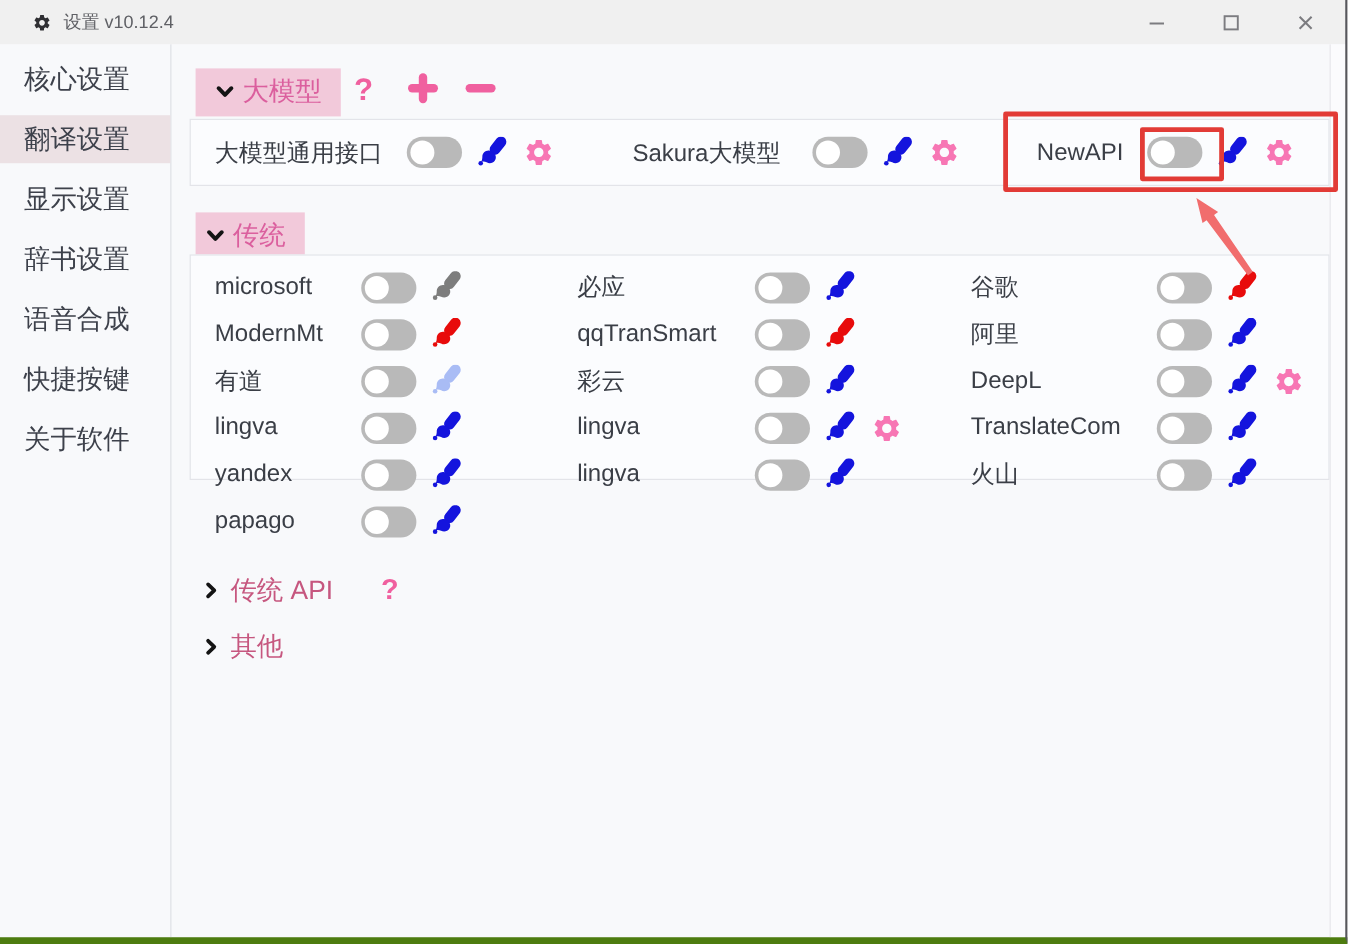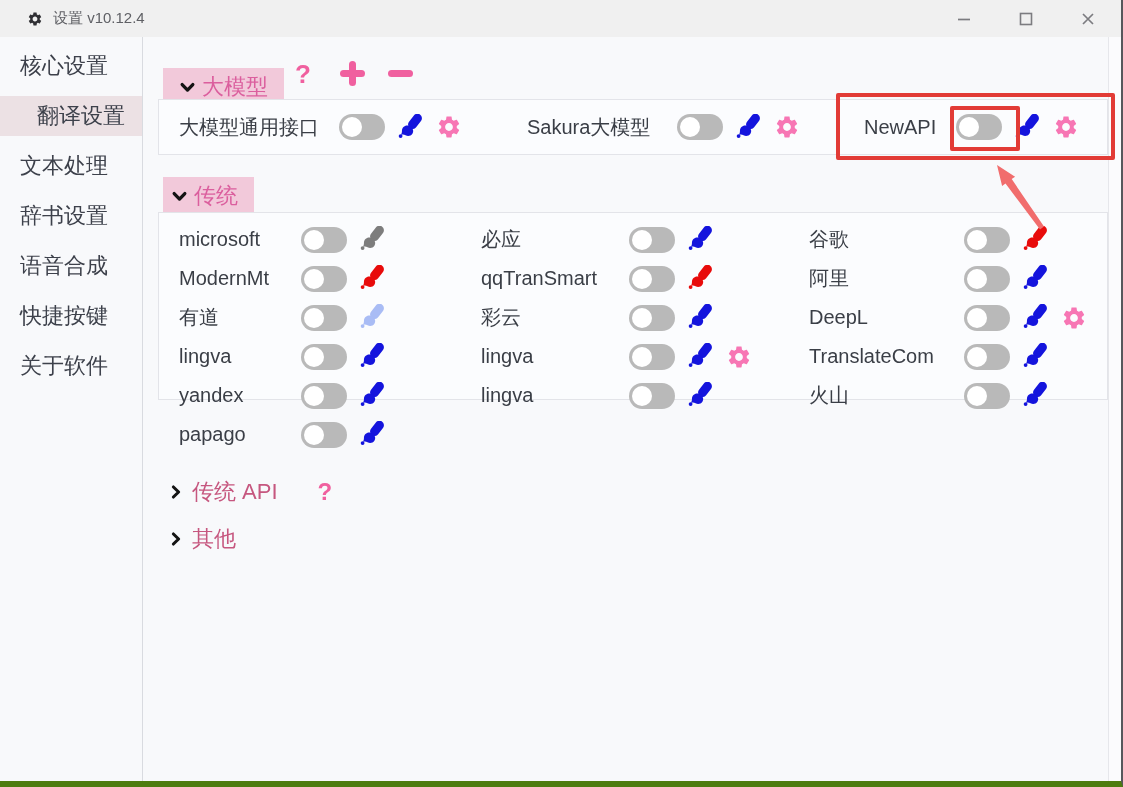--- a/index.html
+++ b/index.html
@@ -11,21 +11,21 @@
               display:flex; align-items:center; }
   .tb-gear { margin-left:27px; display:flex; }
   .tb-title { margin-left:10px; font-size:15px; color:#5f6065; }
   .tb-controls { position:absolute; right:18px; top:0; height:37px; display:flex; align-items:center; gap:32px; }
   .tb-btn { width:30px; height:30px; display:flex; align-items:center; justify-content:center; cursor:default; }
   
   .sidebar { position:absolute; left:0; top:37px; width:143px; bottom:0; background:#f8f9fb;
              border-right:1px solid #d9dbe0; padding-top:9px; }
   .side-item { height:40px; line-height:40px; padding-left:20px; margin-bottom:10px;
                font-size:22px; color:#3d414b; cursor:default; white-space:nowrap; }
-  .side-item.selected { background:#ece1e4;text-align:center; }
+  .side-item.selected { background:#ece1e4; }
   .main { position:absolute; left:143px; top:37px; right:0; bottom:0; background:#f8f9fb; }
   .scroll-gutter { position:absolute; right:0; top:0; bottom:0; width:13px; background:#fbfbfd;
                    border-left:1px solid #e6e7eb; }
   
   .sec-header { position:absolute; display:inline-flex; align-items:center; gap:6px;
                 background:var(--header-bg,#f2c9da); color:var(--header-text,#db5f9e);
                 font-size:22px; padding:4px 16px 6px 8px; cursor:default; white-space:nowrap; }
   .chev { display:flex; }
   .help-q { position:absolute; font-size:26px; font-weight:800; color:var(--accent-pink,#f0609f); cursor:default; }
   .plus-ic { position:absolute; width:25px; height:25px; }
@@ -84,31 +84,31 @@
         <svg width="16" height="16">
             <path d="M3 3 L13 13 M13 3 L3 13" stroke="#7c7c80" stroke-width="1.7" fill="none"></path>
           </svg>
       </span>
     </div>
   </div>
 
   <div class="sidebar">
       <div class="side-item">核心设置</div>
       <div class="side-item selected">翻译设置</div>
-      <div class="side-item">文本处理</div>
+      <div class="side-item">显示设置</div>
       <div class="side-item">辞书设置</div>
       <div class="side-item">语音合成</div>
       <div class="side-item">快捷按键</div>
       <div class="side-item">关于软件</div>
     </div>
 
   <div class="main">
     <div class="scroll-gutter"></div>
 
-    <div class="sec-header" style="left:20px; top:31px;padding-left:16px;">
+    <div class="sec-header" style="left:20px; top:20px;padding-left:16px;">
       <span class="chev icon">
         <svg viewBox="0 0 16 16" width="17" height="17">
             <path d="M3 5.2 L8 10.4 L13 5.2" fill="none" stroke="#141414" stroke-width="3.1" stroke-linecap="round" stroke-linejoin="round"></path>
           </svg>
       </span>
       <span>大模型</span>
     </div>
     <span class="help-q" style="left:152px; top:22px;">?</span>
     <span class="plus-ic" style="left:197px; top:24px;"></span>
     <span class="minus-ic" style="left:245px; top:33px;"></span>

